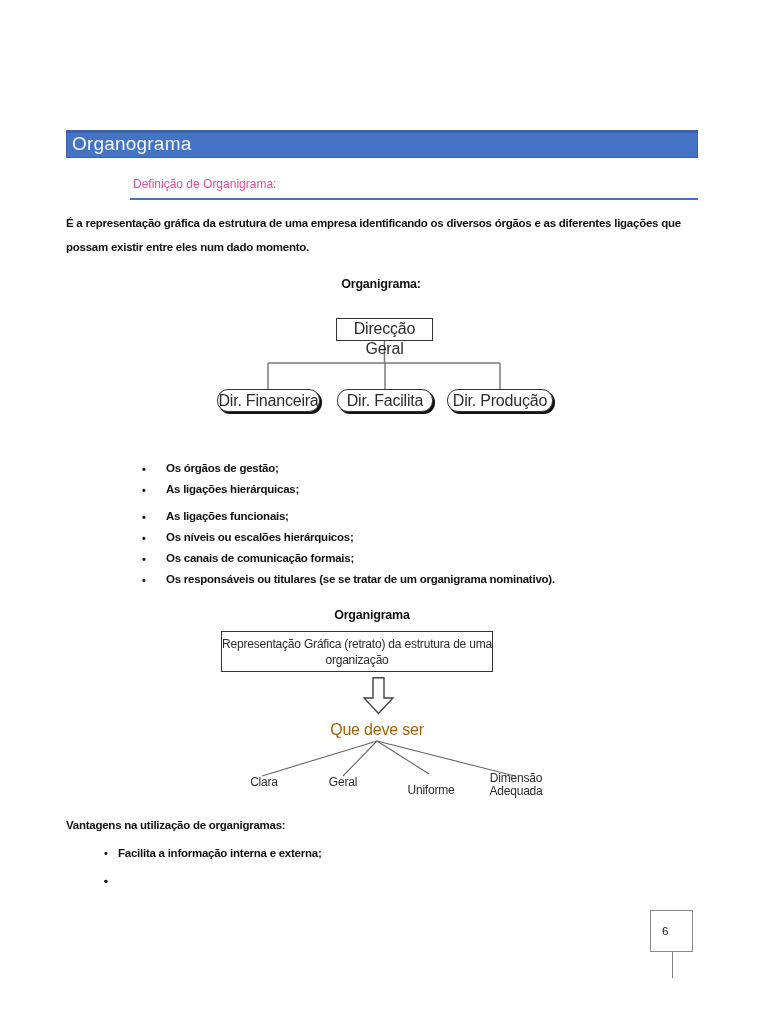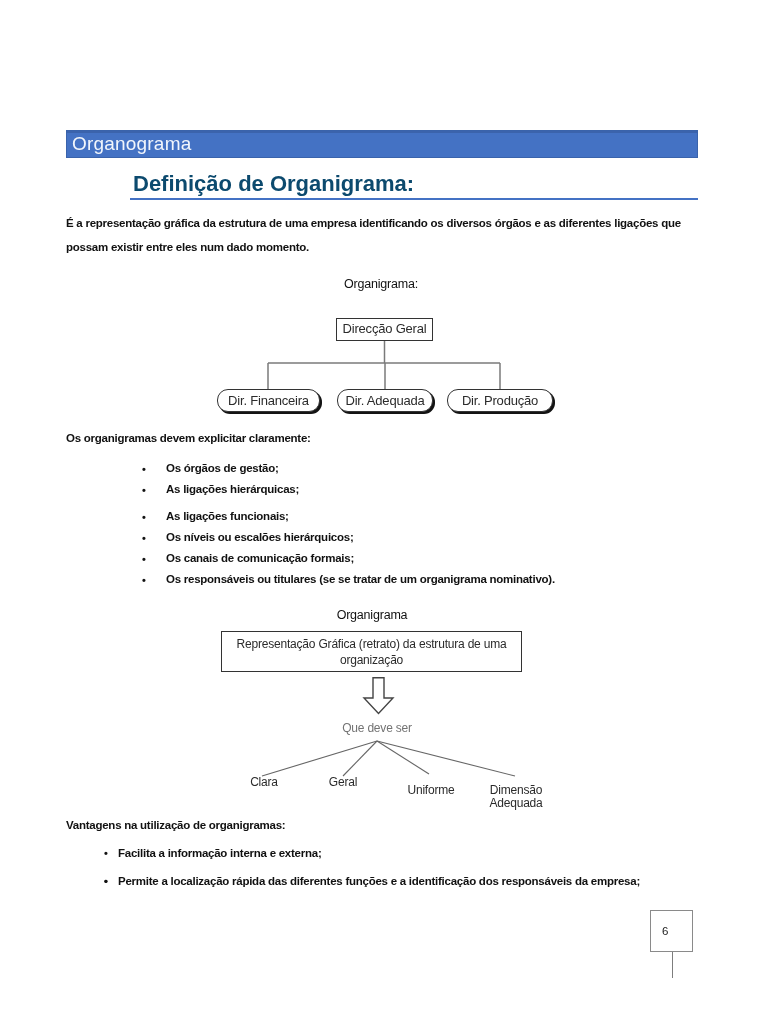--- a/index.html
+++ b/index.html
@@ -18,55 +18,55 @@
     color:#f2f6fc; font-size:19px; line-height:26px; padding-left:5px;
     font-weight:400; letter-spacing:.2px;
   }
 
   
   .subtitle-wrap {
     left:130px; top:173px; width:568px; height:27px;
     border-bottom:2px solid #4472C4;
   }
   .subtitle-text {
-    color:#0c4a6e; font-size:22px; line-height:22px; padding-left:3px;
-    font-weight:700;
+    color:#ec4899; font-size:12px; line-height:22px; padding-left:3px;
+    font-weight:400;
   }
 
   
   .body-text {
     color:#111; font-weight:700; font-size:11.5px; letter-spacing:-0.25px;
   }
   .intro-par { left:66px; top:211px; width:638px; line-height:24px; }
 
   
-  .diag-title { font-weight:400; font-size:12.5px; color:#111; text-align:center; letter-spacing:-0.2px; }
-  .diag-text  { font-size:12px; color:#737373; letter-spacing:-0.2px; }
+  .diag-title { font-weight:700; font-size:12.5px; color:#111; text-align:center; letter-spacing:-0.2px; }
+  .diag-text  { font-size:16px; color:#a16207; letter-spacing:-0.2px; }
   .node-box {
     background:#fff; border:1px solid #333; text-align:center;
-    font-size:13px; color:#2b2b2b; letter-spacing:-0.2px;
+    font-size:16px; color:#2b2b2b; letter-spacing:-0.2px;
   }
   .root-box  { border-width:1.5px; line-height:20px; }
   .child-box { line-height:21px; box-shadow:2px 2px 0 #141414;border-radius:11px; }
   svg.lines  { display:block; }
 
   
   .list-intro { line-height:14px; }
   .blist { }
   .blist-item { position:relative; white-space:nowrap; }
   .bullet { position:absolute; left:0; top:0; }
   .list1 .blist-item { padding-left:26px; line-height:20px; margin-bottom:1px; font-weight:700; font-size:11.5px; letter-spacing:-0.25px; color:#111; }
   .list1 .blist-item.gap-before { margin-top:7px; }
   .list1 .bullet { font-size:11px; top:1px; left:2px; }
   .list2 .blist-item { padding-left:14px; line-height:14px; margin-bottom:14px; font-weight:700; font-size:11.5px; letter-spacing:-0.25px; color:#111; }
   .list2 .bullet { font-size:11px; top:0; }
 
   
   .big-box {
-    left:221px; top:31px; width:301px; height:41px;
+    left:221px; top:31px; width:272px; height:41px;
     border:1px solid #333; background:#fff; text-align:center;
     padding-top:4px; line-height:16px; font-size:12px; color:#2b2b2b; letter-spacing:-0.2px;
   }
   .leaf-label { text-align:center; font-size:12px; line-height:13px; color:#2b2b2b; letter-spacing:-0.2px; }
 
   
   .pagenum-box {
     left:650px; top:910px; width:43px; height:42px;
     border:1px solid #8a8a8a; background:#fff;
     font-size:11.5px; color:#222; display:flex; align-items:center;
@@ -96,25 +96,24 @@
       <line x1="184.5" y1="1" x2="184.5" y2="23" stroke="#7a7a7a" stroke-width="1.5"></line>
       <line x1="68" y1="23" x2="300" y2="23" stroke="#7a7a7a" stroke-width="1.5"></line>
       <line x1="68" y1="23" x2="68" y2="49" stroke="#7a7a7a" stroke-width="1.5"></line>
       <line x1="185" y1="23" x2="185" y2="49" stroke="#7a7a7a" stroke-width="1.5"></line>
       <line x1="300" y1="23" x2="300" y2="49" stroke="#7a7a7a" stroke-width="1.5"></line>
     </svg>
 
     <div class="abs node-box root-box" style="left:336px; top:48px; width:97px; height:23px;">Direcção Geral</div>
 
     <div class="abs node-box child-box" style="left:217px; top:119px; width:103px; height:23px;">Dir. Financeira</div>
-    <div class="abs node-box child-box" style="left:337px; top:119px; width:96px; height:23px;">Dir. Adequada</div>
+    <div class="abs node-box child-box" style="left:337px; top:119px; width:96px; height:23px;">Dir. Facilita</div>
     <div class="abs node-box child-box" style="left:447px; top:119px; width:106px; height:23px;">Dir. Produção</div>
   </div>
 
-  <div class="abs body-text list-intro" style="left:66px; top:431px;">Os organigramas devem explicitar claramente:</div>
 
   <div class="abs blist list1" style="left:140px; top:458px;">
     <div class="blist-item">
       <span class="bullet">•</span>
       <span>Os órgãos de gestão;</span></div>
     <div class="blist-item">
       <span class="bullet">•</span>
       <span>As ligações hierárquicas;</span></div>
     <div class="blist-item gap-before">
       <span class="bullet">•</span>
@@ -144,35 +143,35 @@
     <svg class="abs lines" style="left:240px; top:139px;" width="300" height="40" viewBox="0 0 300 40">
       <line x1="137" y1="2" x2="22" y2="37" stroke="#666666" stroke-width="1.1"></line>
       <line x1="137" y1="2" x2="103" y2="37" stroke="#666666" stroke-width="1.1"></line>
       <line x1="137" y1="2" x2="189" y2="35" stroke="#666666" stroke-width="1.1"></line>
       <line x1="137" y1="2" x2="275" y2="37" stroke="#666666" stroke-width="1.1"></line>
     </svg>
 
     <div class="abs leaf-label" style="left:224px; top:176px; width:80px;">Clara</div>
     <div class="abs leaf-label" style="left:303px; top:176px; width:80px;">Geral</div>
     <div class="abs leaf-label" style="left:391px; top:184px; width:80px;">Uniforme</div>
-    <div class="abs leaf-label" style="left:484px; top:184px; width:64px;">Dimensão Adequada</div>
+    <div class="abs leaf-label" style="left:484px; top:172px; width:64px;">Dimensão Adequada</div>
   </div>
 
   <div class="abs body-text list-intro" style="left:66px; top:818px;">Vantagens na utilização de organigramas:</div>
 
   <div class="abs blist list2" style="left:104px; top:846px;">
     <div class="blist-item">
       <span class="bullet">•</span>
       <span>Facilita a informação interna e externa;</span></div>
     <div class="blist-item">
       <span class="bullet">•</span>
       </div>
     <div class="blist-item">
       <span class="bullet">•</span>
-      <span>Permite a localização rápida das diferentes funções e a identificação dos responsáveis da empresa;</span></div>
+      </div>
   </div>
 
   <div class="abs pagenum-box">
     <span>6</span>
   </div>
   <div class="abs pagenum-line"></div>
 
 </div>
 
 </body></html>

